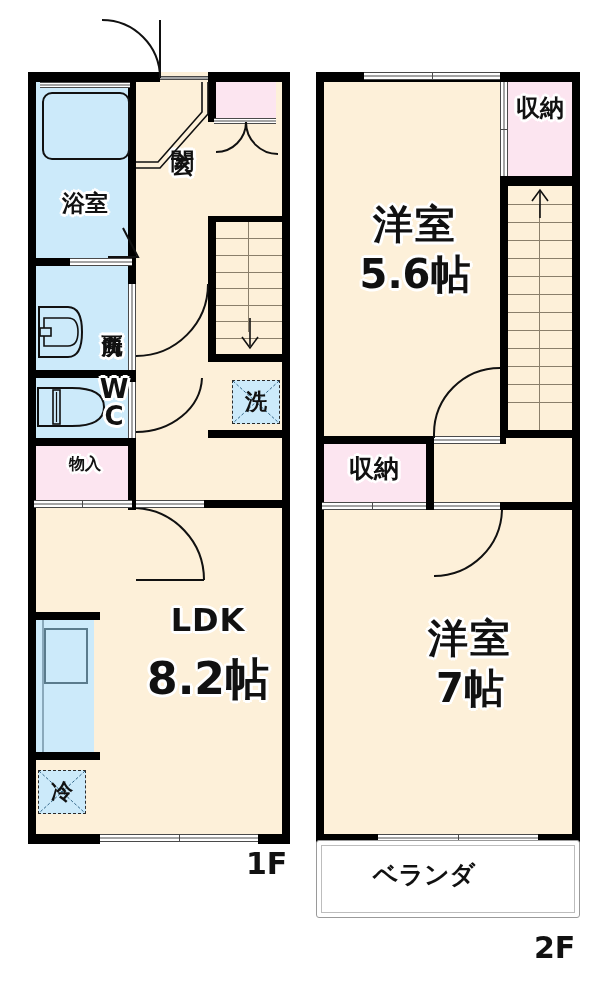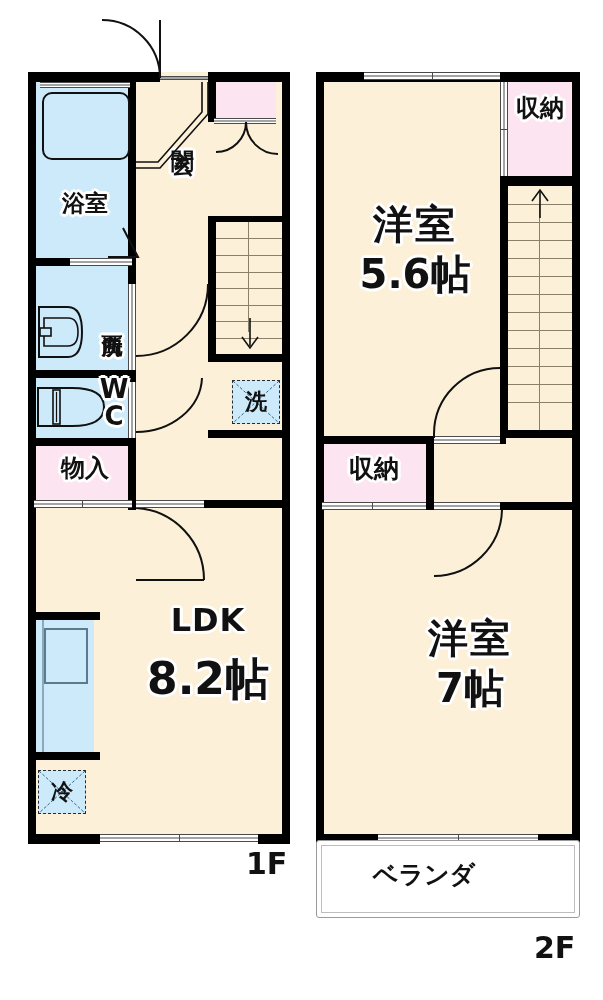--- a/index.html
+++ b/index.html
@@ -248,21 +248,21 @@
     </div>
 
     <span class="lbl" style="left:34px;top:192px;width:102px;font-size:23px;">浴室</span>
 
     <span class="lbl" style="left:80px;top:272px;width:42px;font-size:21px;line-height:1.0;
                  writing-mode:vertical-rl;text-orientation:upright;height:94px;">洗面所</span>
 
     <span class="lbl" style="left:96px;top:376px;width:36px;font-size:26px;line-height:1.05;
                  white-space:normal;word-break:break-all;">WC</span>
 
-    <span class="lbl" style="left:34px;top:456px;width:102px;font-size:24px;">物入</span>
+    <span class="lbl" style="left:34px;top:456px;width:102px;font-size:16px;">物入</span>
 
     <span class="lbl" style="left:162px;top:96px;width:32px;font-size:23px;
                  writing-mode:vertical-rl;text-orientation:upright;height:72px;">玄関</span>
 
     <span class="lbl" style="left:128px;top:604px;width:160px;font-size:32px;letter-spacing:1px;">LDK</span>
     <span class="lbl" style="left:120px;top:656px;width:176px;font-size:44px;">8.2帖</span>
 
     <div class="fix" style="left:136px;top:82px;width:100px;height:90px;">
       <svg width="100" height="90" viewBox="0 0 100 90">
         <path d="M0,86 L24,86 L72,32 L72,0" fill="none" stroke="#111" stroke-width="1.6"></path>

